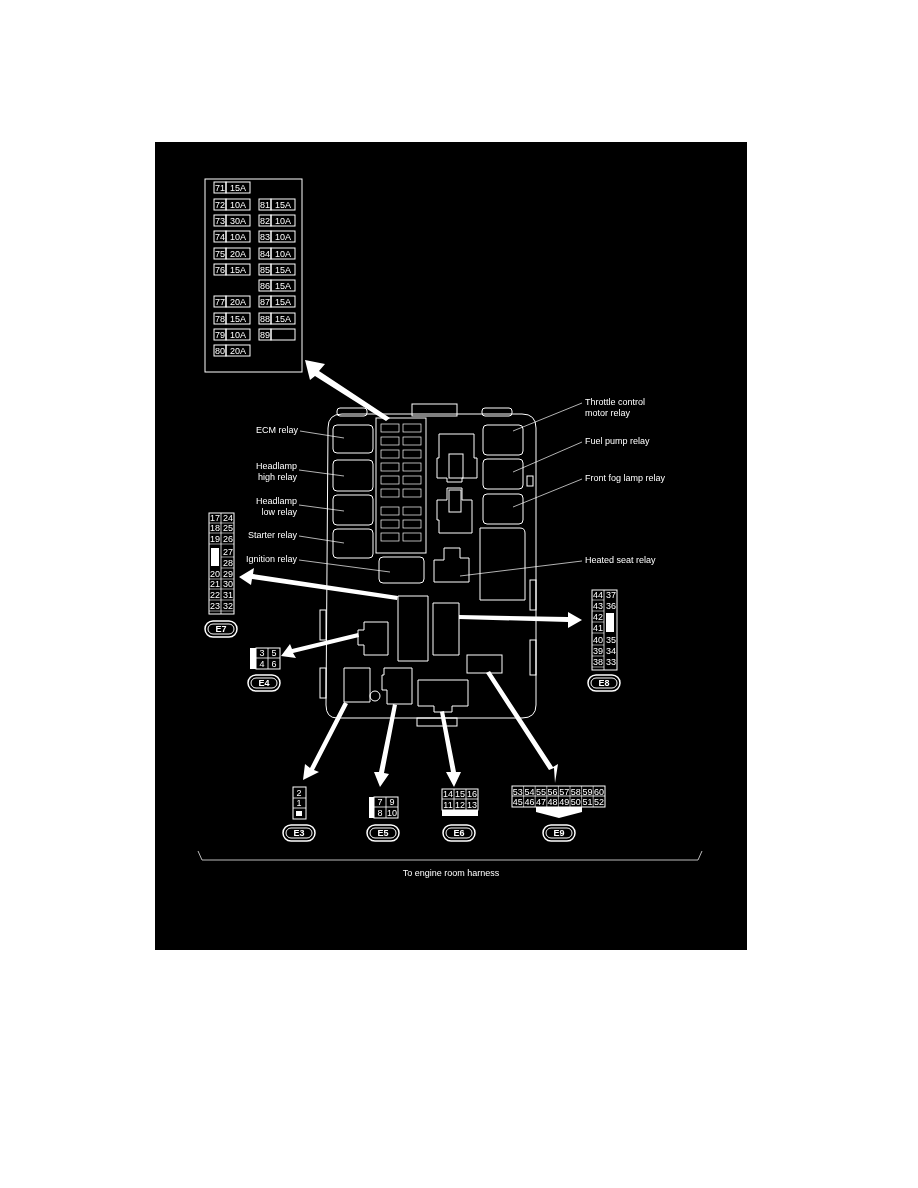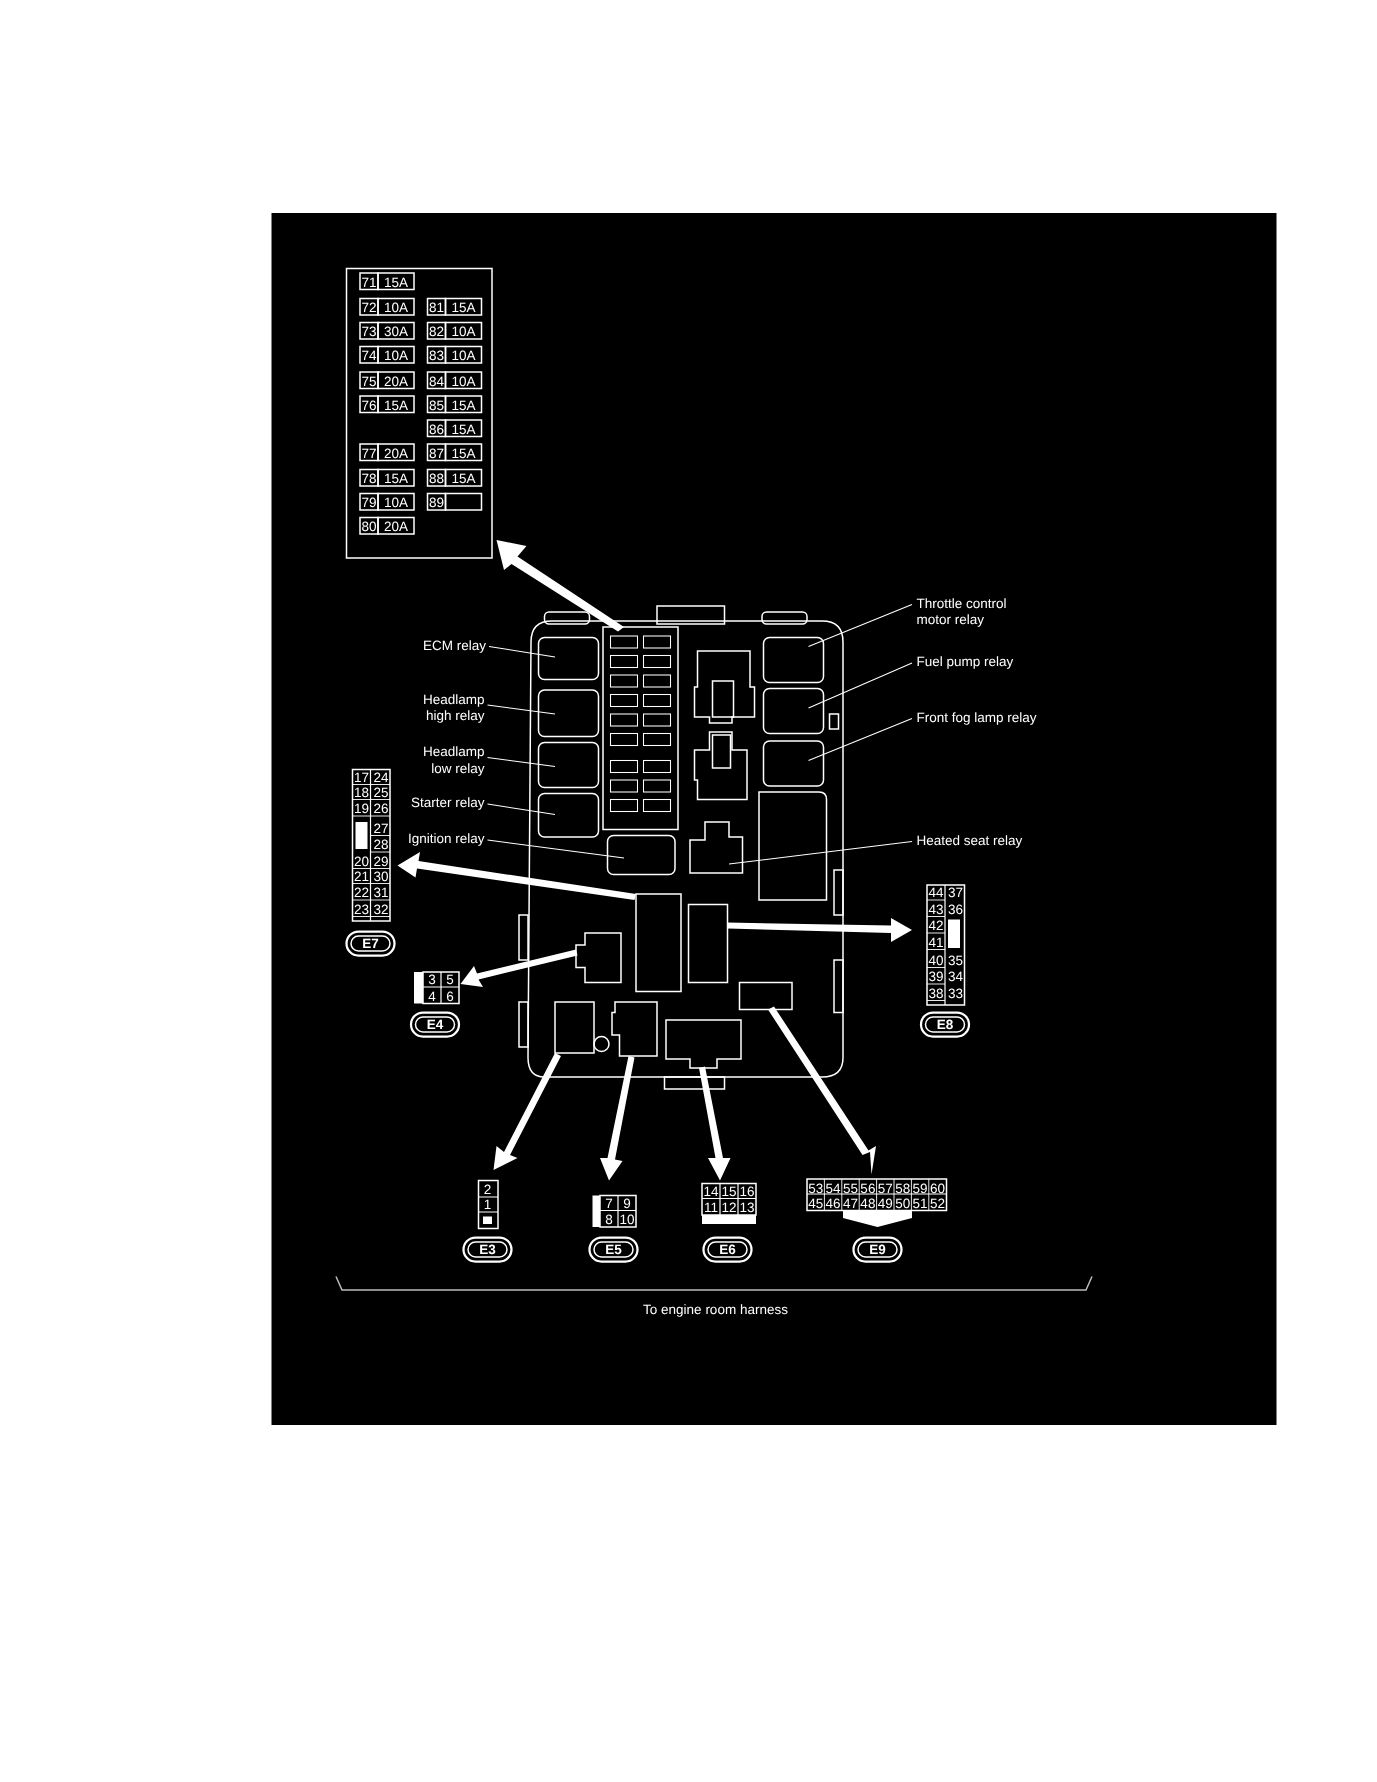--- a/index.html
+++ b/index.html
@@ -1,18 +1,18 @@
 <!DOCTYPE html>
 <html><head>
 <meta charset="utf-8">
 <style>
   html, body { margin:0; padding:0; background:#ffffff; }
   body { width:918px; height:1188px; position:relative; overflow:hidden;
          font-family:"Liberation Sans", sans-serif; }
-  #panel { position:absolute; left:181px; top:142px; width:670px; height:808px; background:#000; }
+  #panel { position:absolute; left:155px; top:142px; width:592px; height:808px; background:#000; }
   svg text { font-family:"Liberation Sans", sans-serif; }
   .lbl { fill:#ffffff; font-size:9px; }
   .cell { fill:none; stroke:#ffffff; stroke-width:1; }
   .cn { fill:#ffffff; font-size:9px; }
 </style>
 </head>
 <body>
 
 <div id="panel">
 <svg width="592" height="808" viewBox="163 142 592 808" xmlns="http://www.w3.org/2000/svg">

